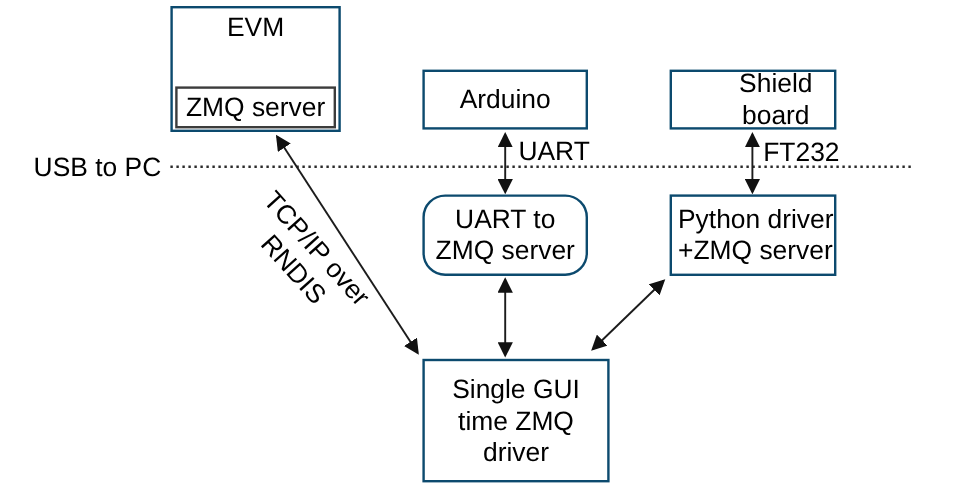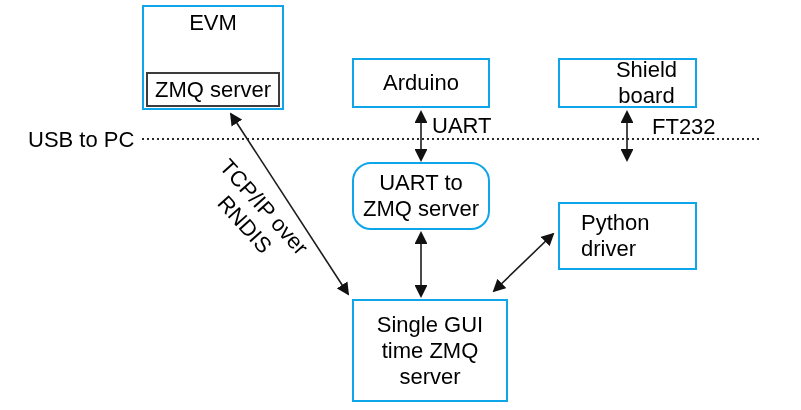--- a/index.html
+++ b/index.html
@@ -13,33 +13,32 @@
     height: 410px;
     background: #ffffff;
     font-family: "Liberation Sans", sans-serif;
     font-size: 22px;
     color: #000000;
     overflow: hidden;
   }
   .box {
     position: absolute;
     box-sizing: border-box;
-    border: 2px solid #0ea5e9;
+    border: 2px solid #0c4a6e;
     background: #ffffff;
     display: flex;
     align-items: center;
     justify-content: center;
     text-align: center;
     line-height: 26px;
   }
   .box.left-align {
     justify-content: flex-start;
     text-align: left;
-    padding-left: 21px;
-    margin-top: 40px;
+    padding-left: 5px;
   }
   #evm-box {
     left: 142px; top: 5px; width: 142px; height: 105px;
     display: block;
     text-align: center;
     padding-top: 3px;
   }
   #zmq-server-subbox {
     position: absolute;
     left: 2px; right: 2px; bottom: 1px; height: 35px;
@@ -55,21 +54,21 @@
   #uart-zmq-server-box { left: 352px; top: 162px; width: 138px; height: 68px; border-radius: 19px; }
   #python-driver-box   { left: 558px; top: 162px; width: 139px; height: 68px; }
   #single-gui-box      { left: 352px; top: 299px; width: 156px; height: 103px; }
   .floating-label {
     position: absolute;
     white-space: nowrap;
     line-height: 24px;
   }
   #usb-to-pc-label { left: 28px;  top: 128px; }
   #uart-label      { left: 432px; top: 114px; }
-  #ft232-label     { left: 652px; top: 115px; }
+  #ft232-label     { left: 636px; top: 115px; }
   #zmq-note-label {
     position: absolute;
     left: 545px; top: 272px; width: 158px;
     text-align: center;
     line-height: 26px;
   }
   #tcpip-rndis-label {
     position: absolute;
     left: 178px; top: 190px; width: 152px;
     text-align: center;
@@ -107,28 +106,29 @@
   <div class="box" id="uart-zmq-server-box">
     <span>
       <span>UART to</span><br>
       <span>ZMQ server</span>
     </span>
   </div>
 
   <div class="box left-align" id="python-driver-box">
     <span>
       <span>Python driver</span><br>
+      <span>+ZMQ server</span>
     </span>
   </div>
 
   <div class="box" id="single-gui-box">
     <span>
       <span>Single GUI</span><br>
       <span>time ZMQ</span><br>
-      <span>server</span>
+      <span>driver</span>
     </span>
   </div>
 
   <div class="floating-label" id="usb-to-pc-label">USB to PC</div>
   <div class="floating-label" id="uart-label">UART</div>
   <div class="floating-label" id="ft232-label">FT232</div>
 
   <div id="tcpip-rndis-label">
     <span>TCP/IP over</span><br>
     <span>RNDIS</span>

